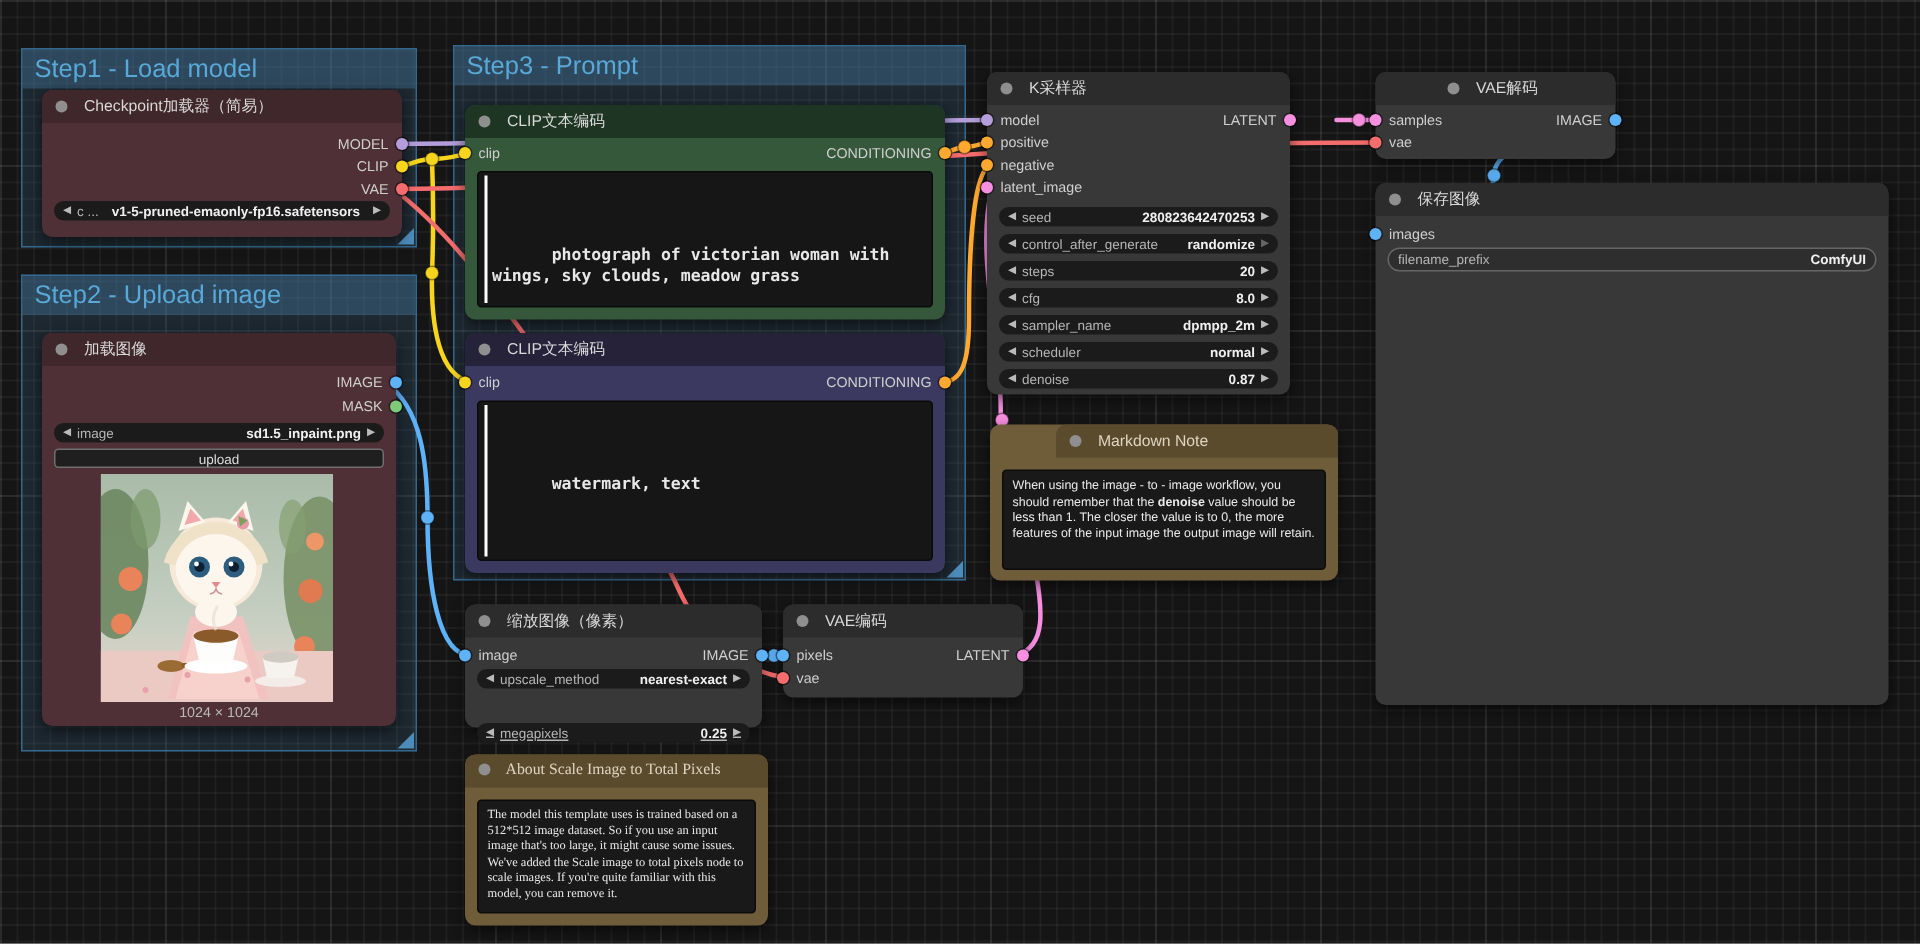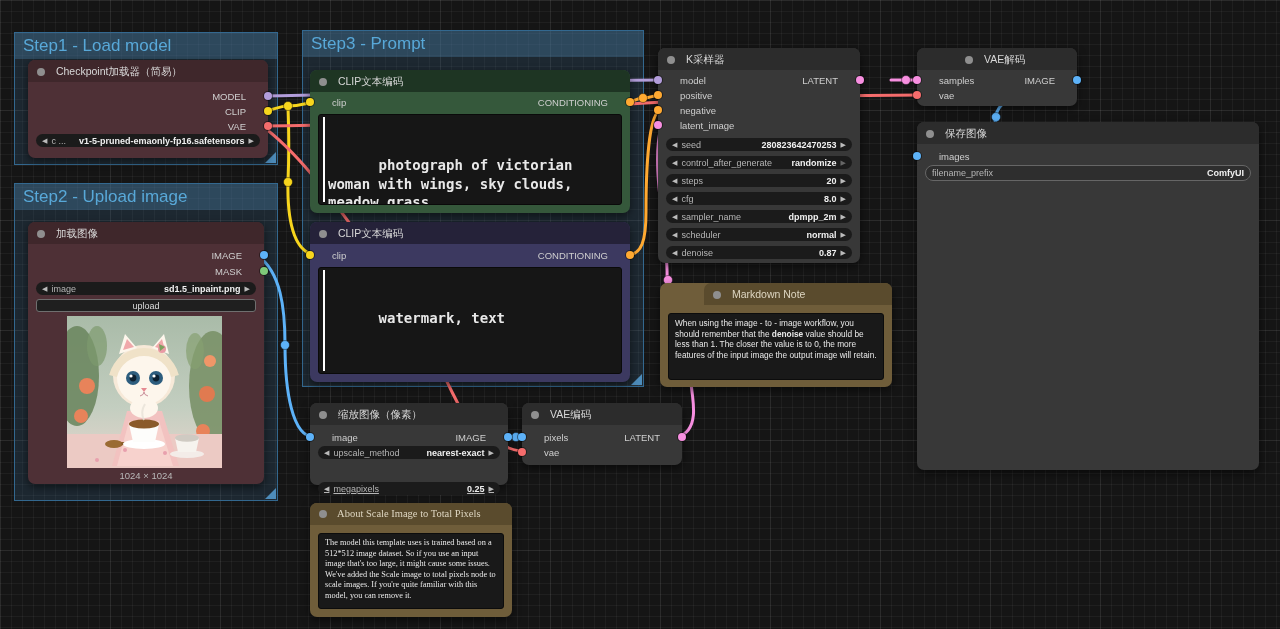--- a/index.html
+++ b/index.html
@@ -20,35 +20,35 @@
     border-left:11px solid transparent;border-bottom:11px solid #4d8cba;}
   
   #wires{position:absolute;left:0;top:0;pointer-events:none;}
   
   .node{position:absolute;border-radius:7px;box-shadow:0 3px 9px rgba(0,0,0,0.55);
     font-size:10px;color:#ccc;box-sizing:border-box;}
   .node-title{height:22px;line-height:22px;border-radius:7px 7px 0 0;padding-left:9px;
     color:#d8d8d8;font-size:10.5px;white-space:nowrap;overflow:hidden;}
   .tdot{display:inline-block;width:8px;height:8px;border-radius:50%;background:#8f8f8f;
     margin-right:8px;vertical-align:-1px;}
-  .port{position:absolute;display:flex;align-items:center;gap:18px;height:14px;font-size:9.5px;color:#cfcfcf;}
+  .port{position:absolute;display:flex;align-items:center;gap:5px;height:14px;font-size:9.5px;color:#cfcfcf;}
   .port.in{left:-4px;}
   .port.out{right:-4px;}
   .pdot{width:8px;height:8px;border-radius:50%;box-shadow:0 0 0 1px rgba(0,0,0,0.45);}
   .dot-model{background:#b39ddb}.dot-clip{background:#f7d51d}.dot-vae{background:#f56c6c}
   .dot-cond{background:#ffa931}.dot-latent{background:#f78fe0}.dot-image{background:#5db2f8}
   .dot-mask{background:#7fc97a}
   .widget{position:absolute;left:8px;right:8px;height:13px;border-radius:7px;background:#1b1b1b;
     display:flex;align-items:center;padding:0 6px;box-sizing:border-box;font-size:9px;color:#b5b5b5;gap:4px;}
   .widget .wval{margin-left:auto;color:#f0f0f0;font-weight:bold;}
   .warr{font-size:7px;color:#bbb;line-height:1;}
   .warr.dim{color:#666;}
   .prompt-box{position:absolute;background:#161616;border:1px solid #0a0a0a;border-radius:3px;
-    font-family:"DejaVu Sans Mono",monospace;font-size:14px;font-weight:bold;color:#e8e8e8;
-    line-height:1.3;padding:5px 4px 3px 9px;box-sizing:border-box;overflow:hidden;white-space:pre-wrap;}
+    font-family:"DejaVu Sans Mono",monospace;font-size:11px;font-weight:bold;color:#e8e8e8;
+    line-height:1.3;padding:19px 4px 3px 9px;box-sizing:border-box;overflow:hidden;white-space:pre-wrap;}
   .caret{position:absolute;left:4px;top:2px;bottom:2px;width:2px;background:#fff;}
   .note-box{position:absolute;background:#191919;border:1px solid #0c0c0c;border-radius:3px;
     font-size:8.3px;color:#e9e9e9;line-height:1.28;padding:4px 6px;box-sizing:border-box;overflow:hidden;}
   .btn{position:absolute;left:8px;right:8px;height:13px;background:#1f1f1f;border:1px solid #6f6f6f;
     border-radius:3px;color:#ddd;font-size:9px;display:flex;align-items:center;justify-content:center;box-sizing:border-box;}
   .caption{position:absolute;left:0;right:0;text-align:center;font-size:9.5px;color:#b9b9b9;}
   .imgprev{position:absolute;overflow:hidden;}
 </style>
 </head>
 <body>
@@ -114,21 +114,21 @@
       <span>CLIP</span>
       <span class="pdot dot-clip"></span>
     </div>
     <div class="port out" style="top:59px;">
       <span>VAE</span>
       <span class="pdot dot-vae"></span>
     </div>
     <div class="widget" style="top:74px;">
       <span class="warr">◀</span>
       <span>c ...</span>
-      <span style="flex:1;text-align:right;color:#f0f0f0;font-weight:bold;">v1-5-pruned-emaonly-fp16.safetensors</span>
+      <span style="flex:1;text-align:center;color:#f0f0f0;font-weight:bold;">v1-5-pruned-emaonly-fp16.safetensors</span>
       <span class="warr">▶</span>
     </div>
   </div>
 
   <div class="node" style="left:28px;top:222px;width:236px;height:262px;background:#4e3036;">
     <div class="node-title" style="background:#3f272b;">
       <span class="tdot"></span>
       <span>加载图像</span>
     </div>
     <div class="port out" style="top:26px;">

